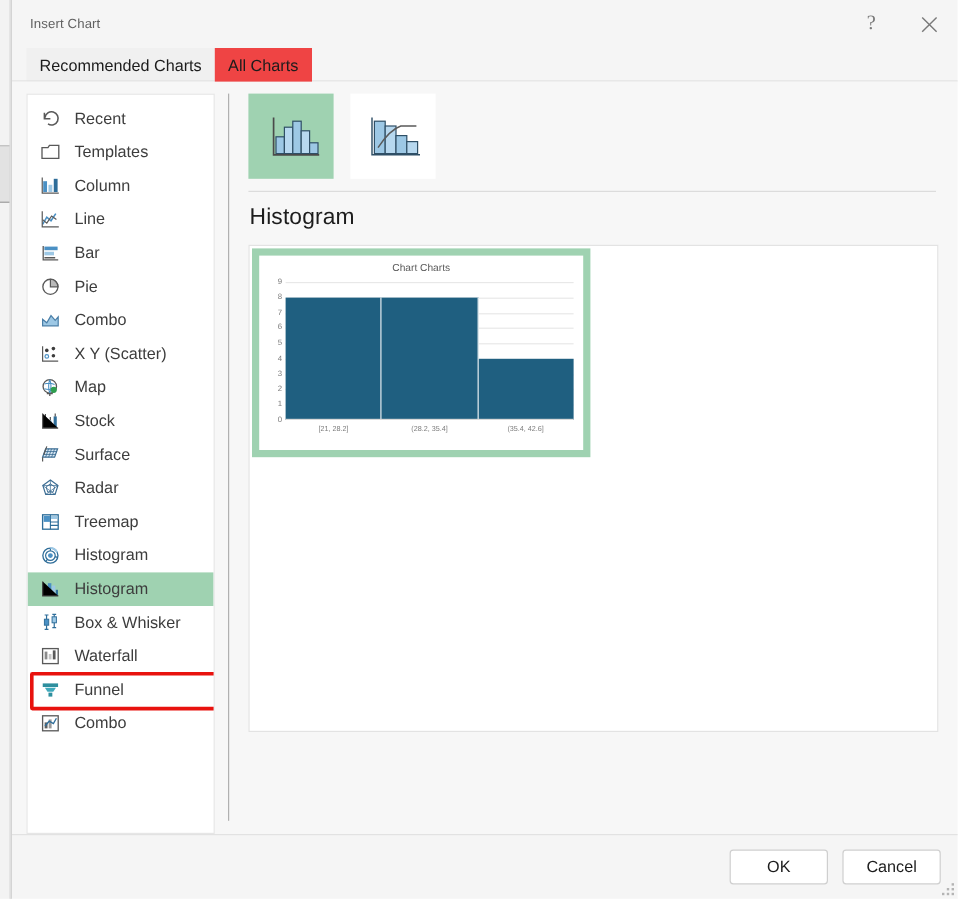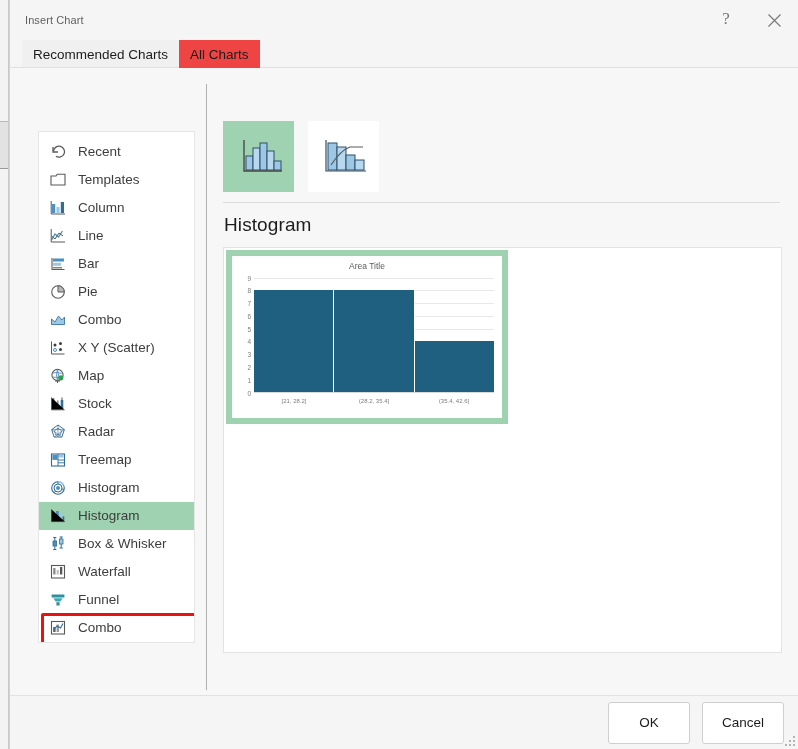--- a/index.html
+++ b/index.html
@@ -78,23 +78,22 @@
   .tab.active {
     background: #ef4444;
     z-index: 2;
   }
 
   
   .dlg-body {
     flex: 1 1 auto;
     background: #f7f7f7;
     position: relative;
-    padding: 10px 12px 0 28px;
+    padding: 10px 12px 0 12px;
     display: flex;
-    align-items: center;
   }
 
   .sidebar {
     width: 157px;
     flex: 0 0 157px;
     background: #ffffff;
     border: 1px solid #e6e6e6;
     padding-top: 6px;
     position: relative;
     overflow: hidden;
@@ -234,21 +233,21 @@
   
   .footer {
     flex: 0 0 54px;
     background: #f5f5f5;
     border-top: 1px solid #e2e2e2;
     position: relative;
     display: flex; align-items: center; justify-content: flex-end;
     padding-right: 14px;
   }
   .btn {
-    width: 82px; height: 42px;
+    width: 82px; height: 29px;
     background: #ffffff;
     border: 1px solid #cfcfcf;
     border-radius: 3px;
     font-size: 13.5px;
     color: #1c1c1c;
     font-family: "Liberation Sans", sans-serif;
     cursor: default;
     margin-left: 12px;
     display:flex; align-items:center; justify-content:center;
   }
@@ -394,20 +393,30 @@
               <rect x="3.5" y="6" width="2.6" height="8" fill="#4a90c4"></rect>
               <rect x="7.6" y="8.5" width="2.6" height="5.5" fill="#9dc8e5"></rect>
               <rect x="11.7" y="5" width="2.6" height="9" fill="#2e6d99"></rect>
               <path d="M4.8 3 L4.8 6 M8.9 5.5 L8.9 8.5 M13 2.5 L13 5" stroke="#3d3d3d" stroke-width="0.9"></path>
               <path d="M2.5 2.5 L2.5 14.8 L15.5 14.8" stroke="#595959" stroke-width="1"></path>
             </svg>
         </span>
         <span class="side-label">Stock</span>
       </div>
 
+      <div class="side-item">
+        <span class="side-ico">
+          <svg width="18" height="18" viewBox="0 0 18 18">
+              <path d="M5 4 L15 4 L12.5 11 L2.5 11 Z" fill="#d9e9f5" stroke="#3d6e94" stroke-width="1"></path>
+              <path d="M7.5 4 L5 11 M10 4 L7.5 11 M12.5 4 L10 11 M4.2 6.3 L14.2 6.3 M3.4 8.7 L13.4 8.7" stroke="#3d6e94" stroke-width="0.7"></path>
+              <path d="M2.5 11 L2.5 14.5 M6 2 L3.5 9" stroke="#595959" stroke-width="1"></path>
+            </svg>
+        </span>
+        <span class="side-label">Surface</span>
+      </div>
 
       <div class="side-item">
         <span class="side-ico">
           <svg width="18" height="18" viewBox="0 0 18 18">
               <path d="M9 2 L15.3 6.6 L12.9 14 L5.1 14 L2.7 6.6 Z" fill="none" stroke="#3d6e94" stroke-width="1"></path>
               <path d="M9 5.2 L12.6 7.8 L11.2 12 L6.8 12 L5.4 7.8 Z" fill="none" stroke="#3d6e94" stroke-width="0.8"></path>
               <path d="M9 2 L9 14 M2.7 6.6 L15.3 6.6 M2.7 6.6 L12.9 14 M15.3 6.6 L5.1 14" stroke="#3d6e94" stroke-width="0.6"></path>
             </svg>
         </span>
         <span class="side-label">Radar</span>
@@ -528,21 +537,21 @@
         </div>
       </div>
 
       <div class="sep"></div>
 
       <div class="type-heading">Histogram</div>
 
       <div class="preview-panel">
         <div class="chart-card">
           <div class="chart-inner">
-            <div class="chart-title">Area Title</div>
+            <div class="chart-title">Chart Charts</div>
             <div class="plot">
               <div id="gridlines">
                   <div class="gridline" style="top: 88.8889%;"></div>
                   <div class="gridline" style="top: 77.7778%;"></div>
                   <div class="gridline" style="top: 66.6667%;"></div>
                   <div class="gridline" style="top: 55.5556%;"></div>
                   <div class="gridline" style="top: 44.4444%;"></div>
                   <div class="gridline" style="top: 33.3333%;"></div>
                   <div class="gridline" style="top: 22.2222%;"></div>
                   <div class="gridline" style="top: 11.1111%;"></div>

